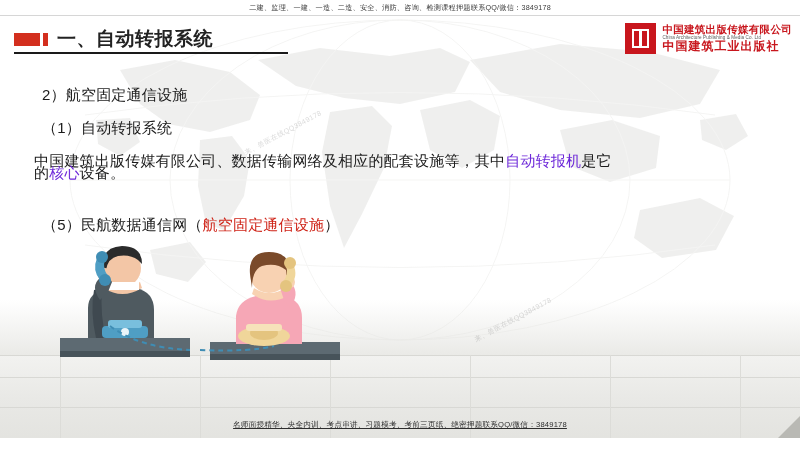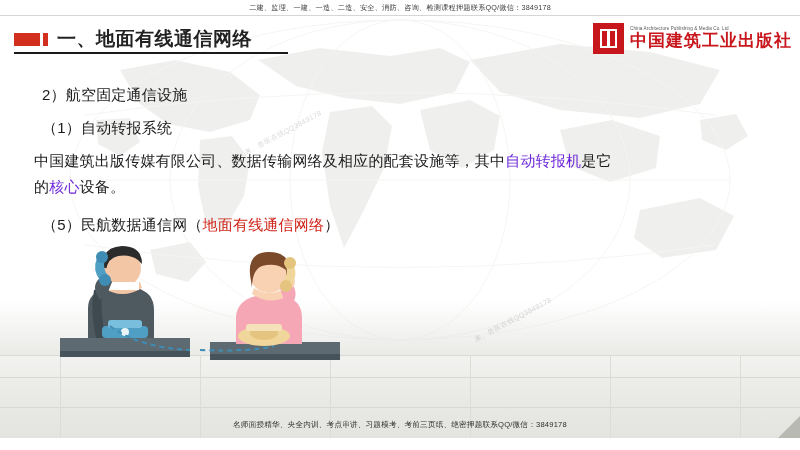--- a/index.html
+++ b/index.html
@@ -150,40 +150,40 @@
     font-weight: bold;
     color: #c8161d;
     letter-spacing: 0.3px;
   }
   .logo-en {
     font-size: 4.6px;
     color: #5a5a5a;
     letter-spacing: 0.1px;
   }
   .logo-cn2 {
-    font-size: 17px;
+    font-size: 12px;
     font-weight: bold;
     color: #c8161d;
     letter-spacing: 1px;
     font-family: "DejaVu Serif", serif;
   }
 
   
   .content { position: absolute; left: 0; top: 0; width: 800px; }
   .line {
     position: absolute;
     font-size: 15px;
     color: #1c1c1c;
     white-space: nowrap;
     letter-spacing: 0.2px;
   }
   .l1 { left: 42px; top: 86px; }
   .l2 { left: 42px; top: 119px; }
   .l3 { left: 34px; top: 152px; }
-  .l4 { left: 34px; top: 178px; text-align: center; }
+  .l4 { left: 34px; top: 164px; text-align: center; }
   .l5 { left: 42px; top: 216px; }
   .red { color: #6d28d9; }
   .rednote { color: #cf2317; }
 
   
   .wm {
     position: absolute;
     color: rgba(120,120,120,0.28);
     font-size: 7px;
     transform: rotate(-28deg);
@@ -199,20 +199,21 @@
   
   .footer {
     position: absolute;
     bottom: 8px;
     left: 0;
     width: 800px;
     text-align: center;
     font-size: 7.6px;
     color: #2e2e2e;
     letter-spacing: 0.2px;
+    text-decoration: underline;
   }
   .corner {
     position: absolute;
     right: 0;
     bottom: 0;
     width: 0; height: 0;
     border-left: 22px solid transparent;
     border-bottom: 22px solid #b9b9b4;
   }
 </style>
@@ -262,38 +263,39 @@
   </div>
 
   <div class="top-note">二建、监理、一建、一造、二造、安全、消防、咨询、检测课程押题联系QQ/微信：3849178</div>
   <div class="header-rule"></div>
 
   <div class="title-bar">
     <div class="title-marks">
       <div class="mark-a"></div>
       <div class="mark-b"></div>
     </div>
-    <div class="slide-title">一、地面有线通信网络</div>
+    <div class="slide-title">一、自动转报系统</div>
   </div>
   <div class="title-underline"></div>
 
   <div class="logo-box">
     <div class="logo-glyph"></div>
     <div class="logo-text">
+      <div class="logo-cn1">中国建筑出版传媒有限公司</div>
       <div class="logo-en">China Architecture Publishing &amp; Media Co. Ltd</div>
       <div class="logo-cn2">中国建筑工业出版社</div>
     </div>
   </div>
 
   <div class="content">
     <div class="line l1">2）航空固定通信设施</div>
     <div class="line l2">（1）自动转报系统</div>
     <div class="line l3"><span>中国建筑出版传媒有限公司、数据传输网络及相应的配套设施等，其中</span><span class="red">自动转报机</span><span>是它</span></div>
     <div class="line l4"><span>的</span><span class="red">核心</span><span>设备。</span></div>
-    <div class="line l5"><span>（5）民航数据通信网（</span><span class="rednote">地面有线通信网络</span><span>）</span></div>
+    <div class="line l5"><span>（5）民航数据通信网（</span><span class="rednote">航空固定通信设施</span><span>）</span></div>
   </div>
 
   <div class="wm wm1">来、兽医在线QQ3849178</div>
   <div class="wm wm2">来、兽医在线QQ3849178</div>
 
   <div class="illus">
     <svg width="320" height="155" viewBox="0 0 320 155" xmlns="http://www.w3.org/2000/svg">
 
       <rect x="10" y="108" width="130" height="13" fill="#5d6a72"></rect>
       <rect x="10" y="121" width="130" height="6" fill="#47535a"></rect>

